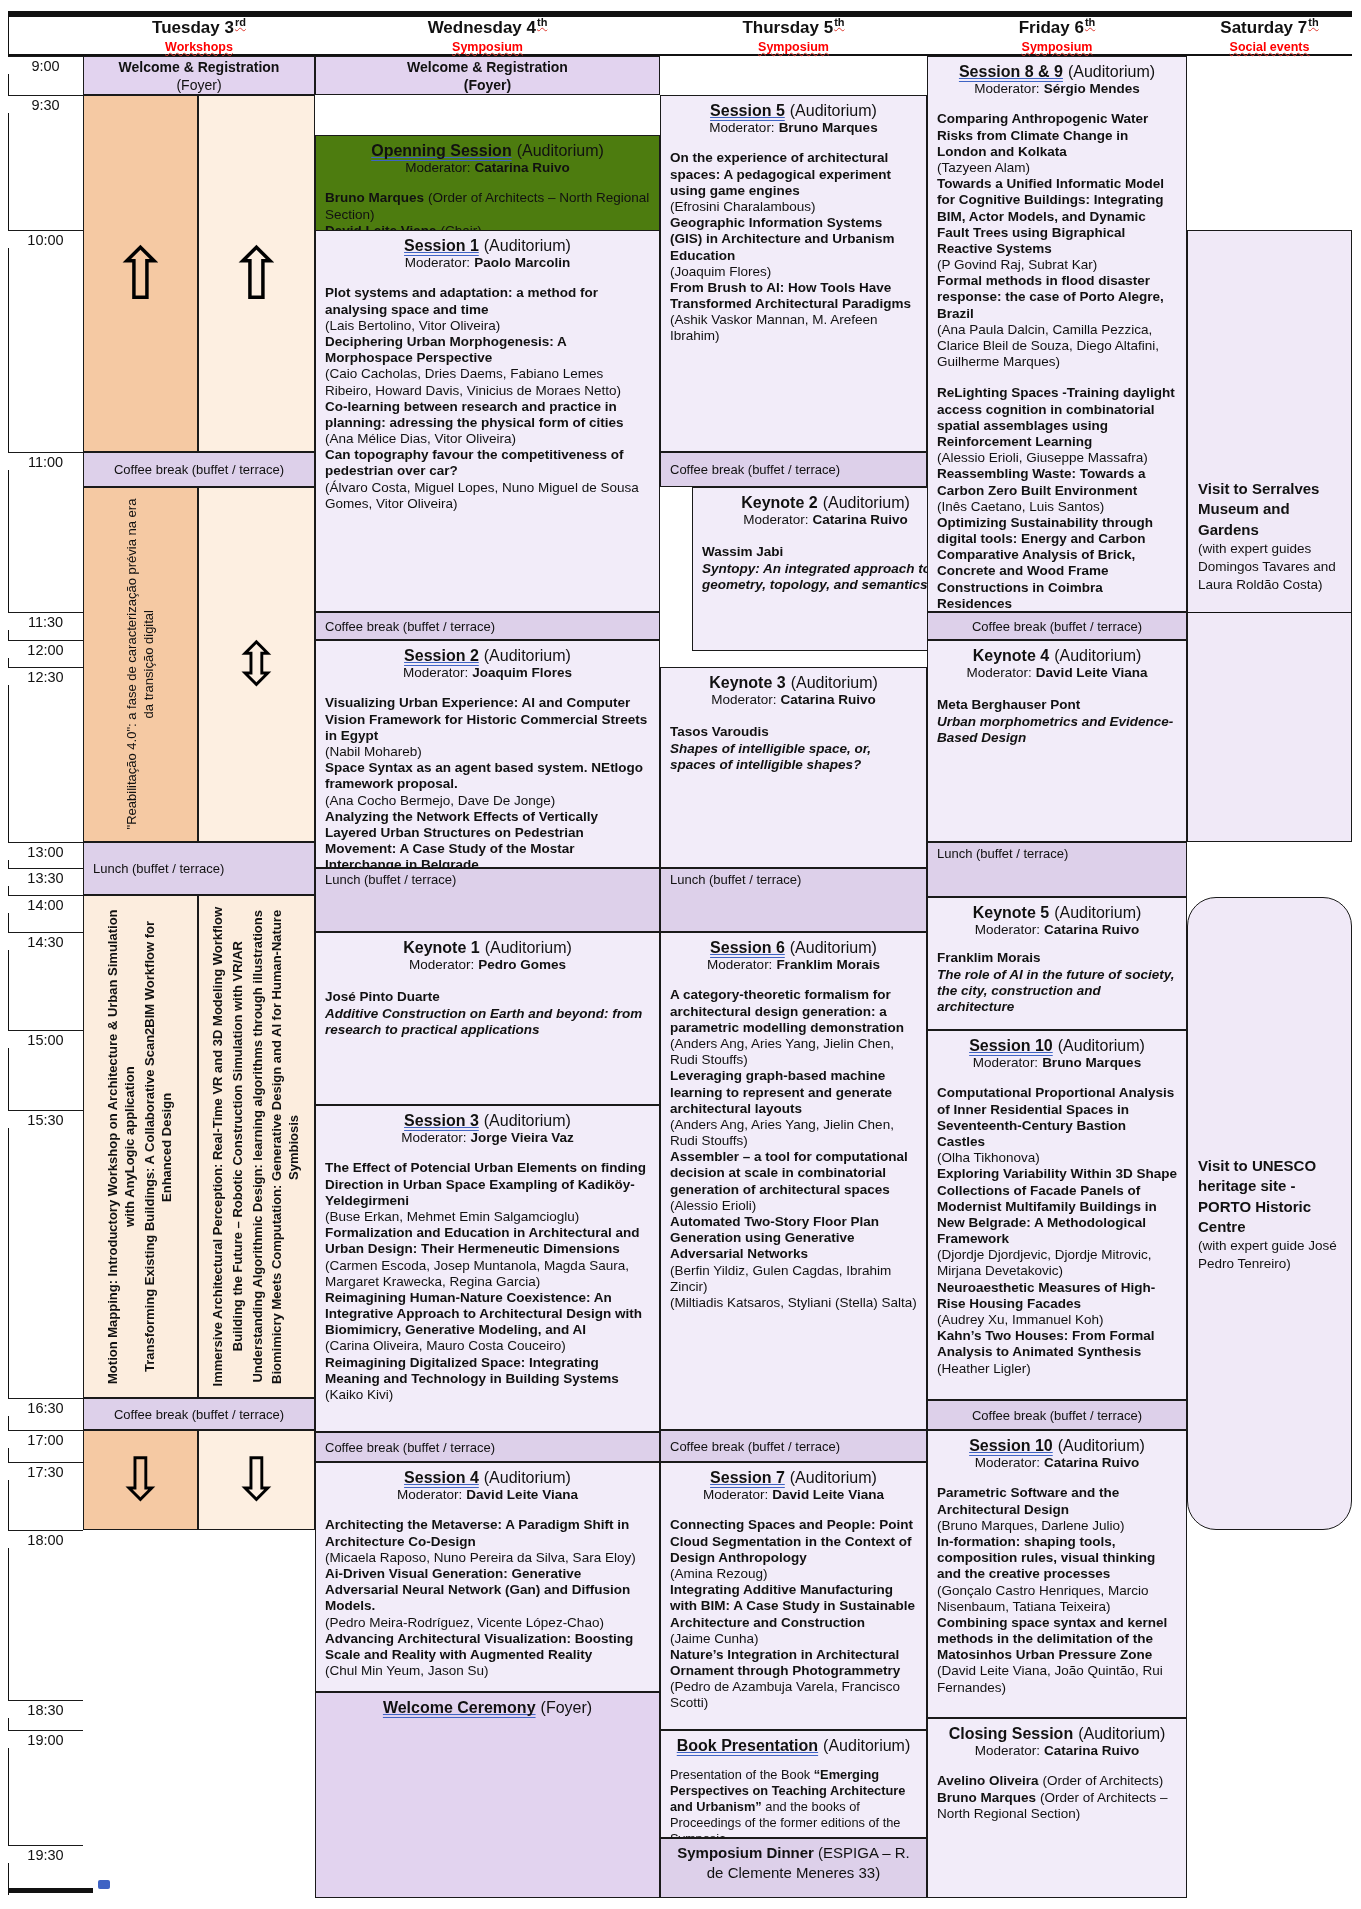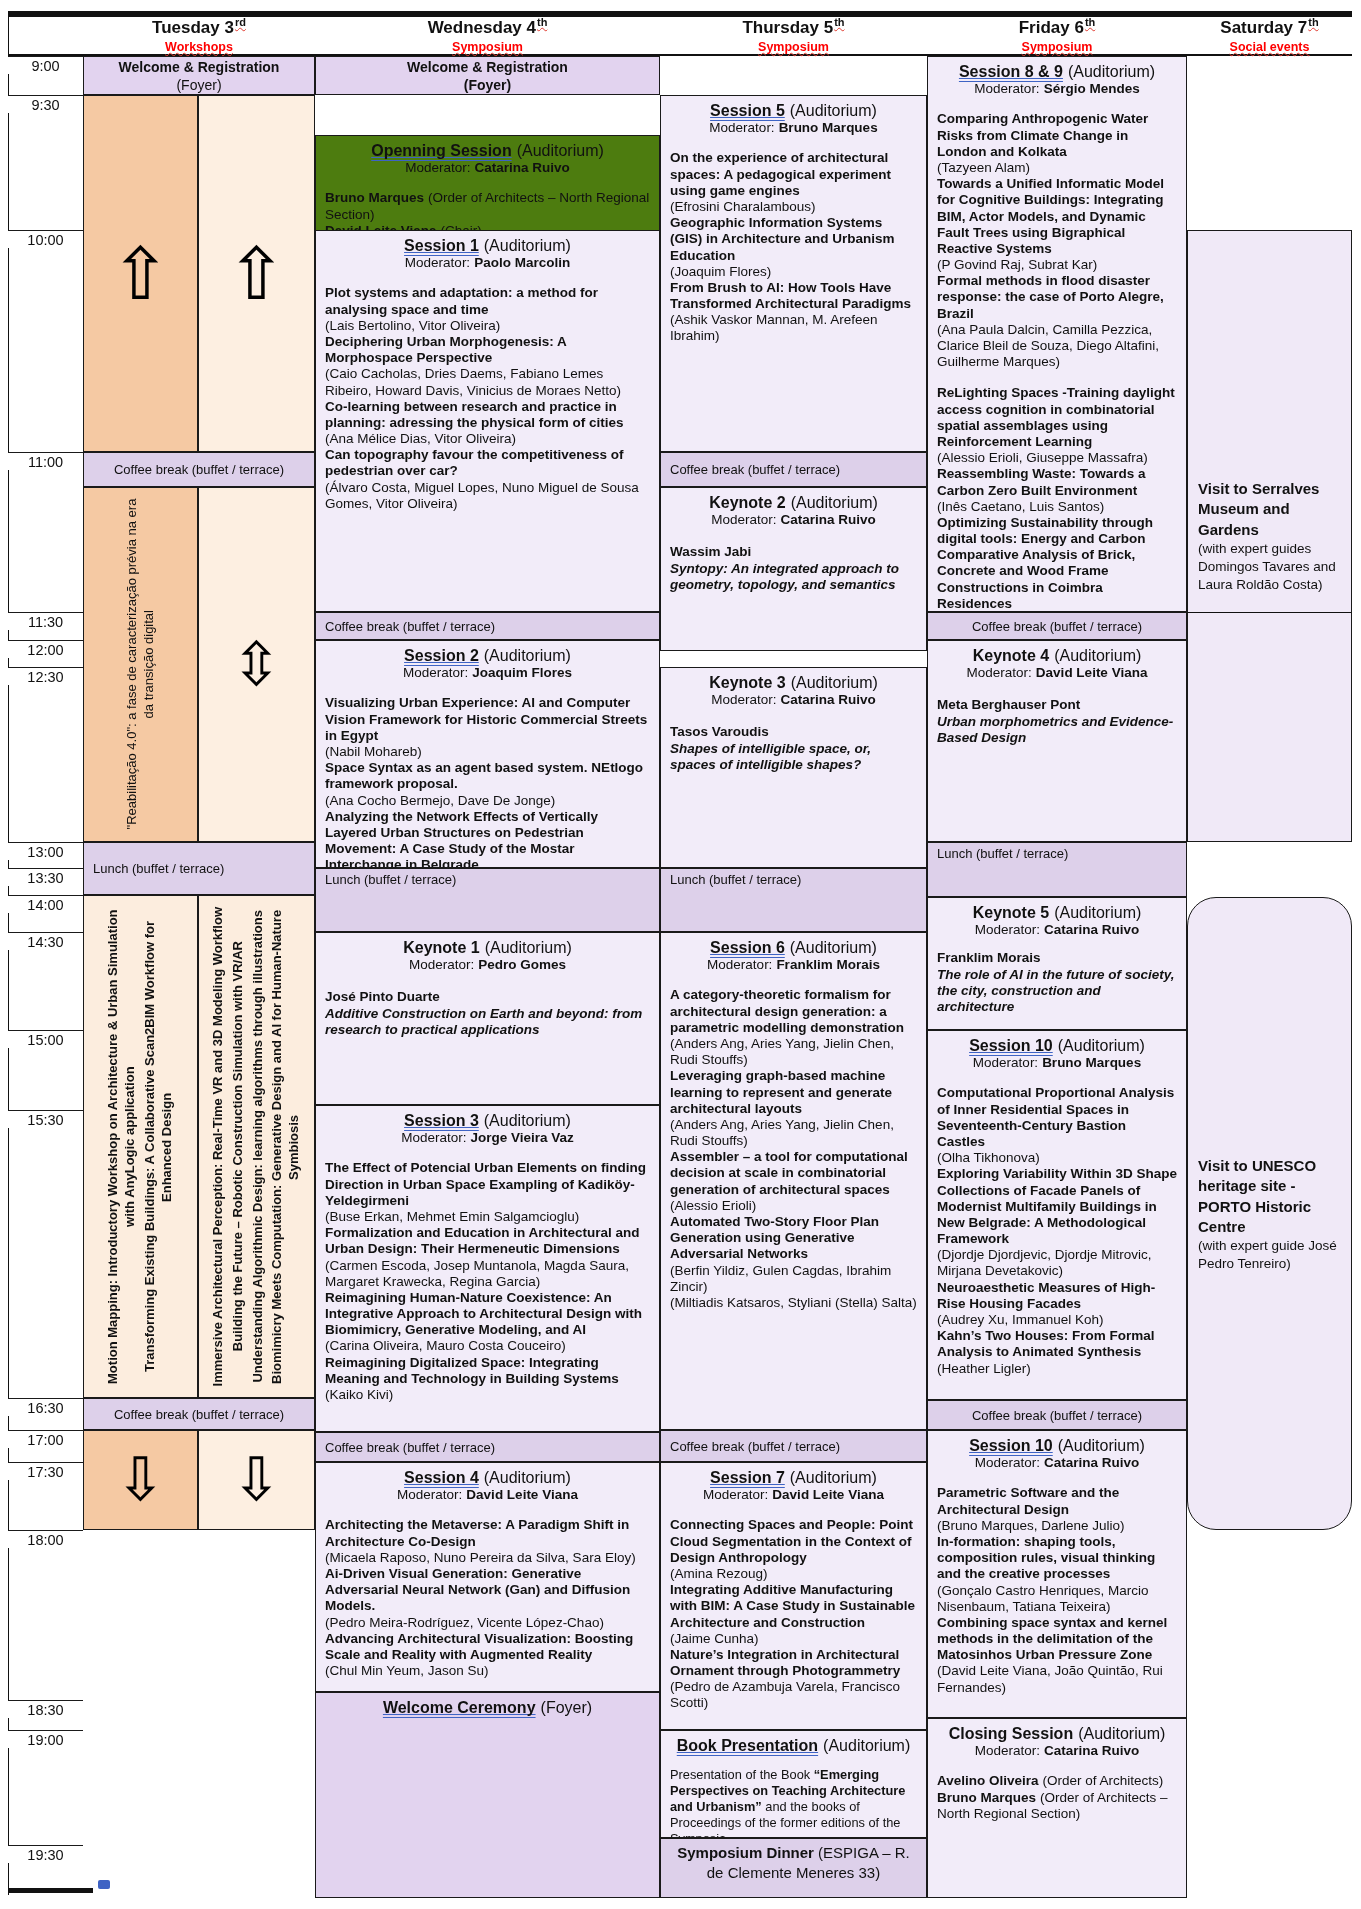--- a/index.html
+++ b/index.html
@@ -255,21 +255,21 @@
           <div class="pt">Geographic Information Systems (GIS) in Architecture and Urbanism Education</div>
           <div class="pa">(Joaquim Flores)</div>
         </div>
         <div>
           <div class="pt">From Brush to AI: How Tools Have Transformed Architectural Paradigms</div>
           <div class="pa">(Ashik Vaskor Mannan, M. Arefeen Ibrahim)</div>
         </div>
       </div>
   </div>
   <div class="cell band l" style="left:660px;top:452px;width:267px;height:35px;">Coffee break (buffet / terrace)</div>
-  <div class="cell sess" style="left:660px;top:487px;width:267px;height:164px;">
+  <div class="cell sess" style="left:692px;top:487px;width:267px;height:164px;">
     <div class="shead"><span class="sname">Keynote 2</span><span class="sloc">(Auditorium)</span></div>
     <div class="mod"><span>Moderator:</span><b>Catarina Ruivo</b></div>
     <div class="kblock">
         <div class="kspeaker">Wassim Jabi</div>
         <div class="ktalk">Syntopy: An integrated approach to geometry, topology, and semantics</div>
       </div>
   </div>
   <div class="cell sess" style="left:660px;top:667px;width:267px;height:201px;">
     <div class="shead"><span class="sname">Keynote 3</span><span class="sloc">(Auditorium)</span></div>
     <div class="mod"><span>Moderator:</span><b>Catarina Ruivo</b></div>

